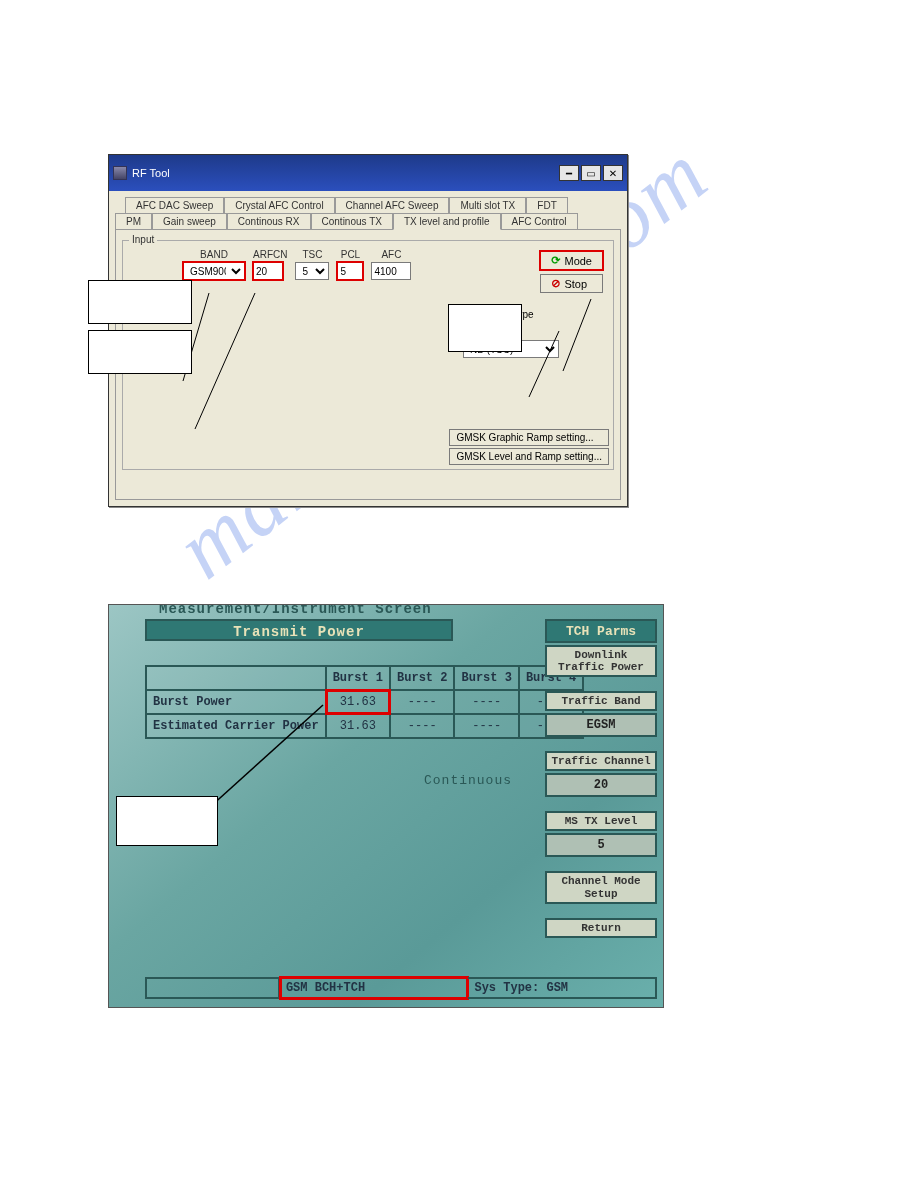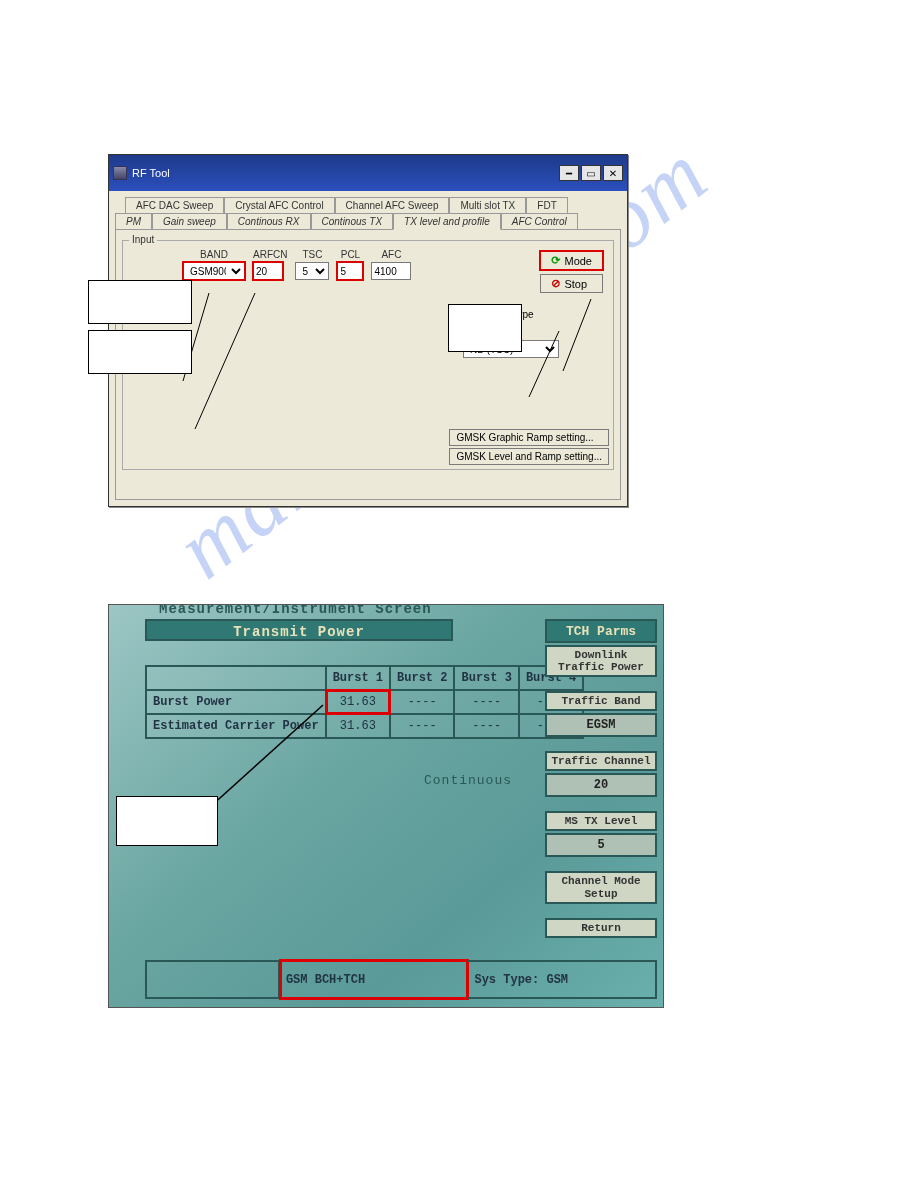--- a/index.html
+++ b/index.html
@@ -12,21 +12,21 @@
     .titlebar .spacer { flex:1; }
     .tbtn { width:20px; height:16px; margin-left:2px; border:1px solid #333; background:#e6e6e6; font-size:10px; display:flex; align-items:center; justify-content:center; color:#000; cursor:pointer; }
     .rf-body { padding:6px; background:#ece9d8; }
     .tabs-row { display:flex; gap:0; font-size:10px; }
     .tab { padding:2px 10px; border:1px solid #999; background:#ece9d8; border-bottom:none; color:#333; cursor:pointer; white-space:nowrap; }
     .tab.back { position:relative; z-index:1; }
     .tab.front { position:relative; z-index:2; }
     .tab.active { background:#ece9d8; border-bottom:1px solid #ece9d8; margin-bottom:-1px; }
     .tabs-wrap { position:relative; }
     .tabs-row1 { margin-left:10px; }
-    .tabs-row2 { border-bottom:1px solid #999;font-style:italic; }
+    .tabs-row2 { border-bottom:1px solid #999; }
     .tab-content { border:1px solid #999; border-top:none; padding:6px; min-height:270px; position:relative; }
 
     .groupbox { border:1px solid #aaa; margin:4px 0; padding:6px; position:relative; }
     .groupbox > .gtitle { position:absolute; top:-7px; left:6px; background:#ece9d8; padding:0 3px; font-size:10px; color:#333; }
 
     .field-row { display:flex; gap:8px; align-items:flex-end; padding:2px 0 6px 54px; font-size:10px; }
     .field { display:flex; flex-direction:column; align-items:flex-start; }
     .field label { font-size:10px; color:#333; margin-bottom:2px; text-align:center; width:100%; }
     .inp, .sel { border:1px solid #7a7a7a; background:#fff; height:18px; padding:0 2px; font-size:10px; }
     .sel { height:18px; }
@@ -57,21 +57,21 @@
     .power-table td.rowh { font-weight:bold; text-align:left; }
     .cell-hl-red { outline:3px solid #d00; outline-offset:-2px; }
 
     .cont-label { position:absolute; right:151px; top:168px; color:#2a5856; font-size:13px; letter-spacing:1px; }
 
     .side-col { position:absolute; right:6px; top:40px; width:112px; display:flex; flex-direction:column; gap:2px; }
     .side-btn { border:2px solid #2a5856; background:#cfd6c4; color:#333; text-align:center; font-size:11px; padding:2px 2px; line-height:1.1; font-weight:bold; }
     .side-val { border:2px solid #2a5856; background:#afc0b4; color:#222; text-align:center; font-size:12px; padding:3px 2px; font-weight:bold; }
     .side-gap { height:10px; }
 
-    .bottom-bar { position:absolute; left:36px; bottom:8px; right:6px; height:39px; display:flex; align-items:stretch; }
+    .bottom-bar { position:absolute; left:36px; bottom:8px; right:6px; height:22px; display:flex; align-items:stretch; }
     .bb-empty { flex:1.05; border:2px solid #2a5856; }
     .bb-cell  { flex:1.4; border:2px solid #2a5856; border-left:none; display:flex; align-items:center; padding:0 6px; font-size:12px; font-weight:bold; color:#234; }
     .bb-cell2 { flex:1.4; border:2px solid #2a5856; border-left:none; display:flex; align-items:center; padding:0 6px; font-size:12px; font-weight:bold; color:#234; }
     .bb-hl-red { outline:3px solid #d00; outline-offset:-2px; }
 
     
     .wm { position:absolute; left:120px; top:310px; font-size:88px; color:rgba(90,130,230,0.35); transform:rotate(-38deg); font-style:italic; pointer-events:none; font-family:Georgia,serif; letter-spacing:2px; white-space:nowrap; }
 
     
     svg.leads { position:absolute; left:0; top:0; pointer-events:none; }

